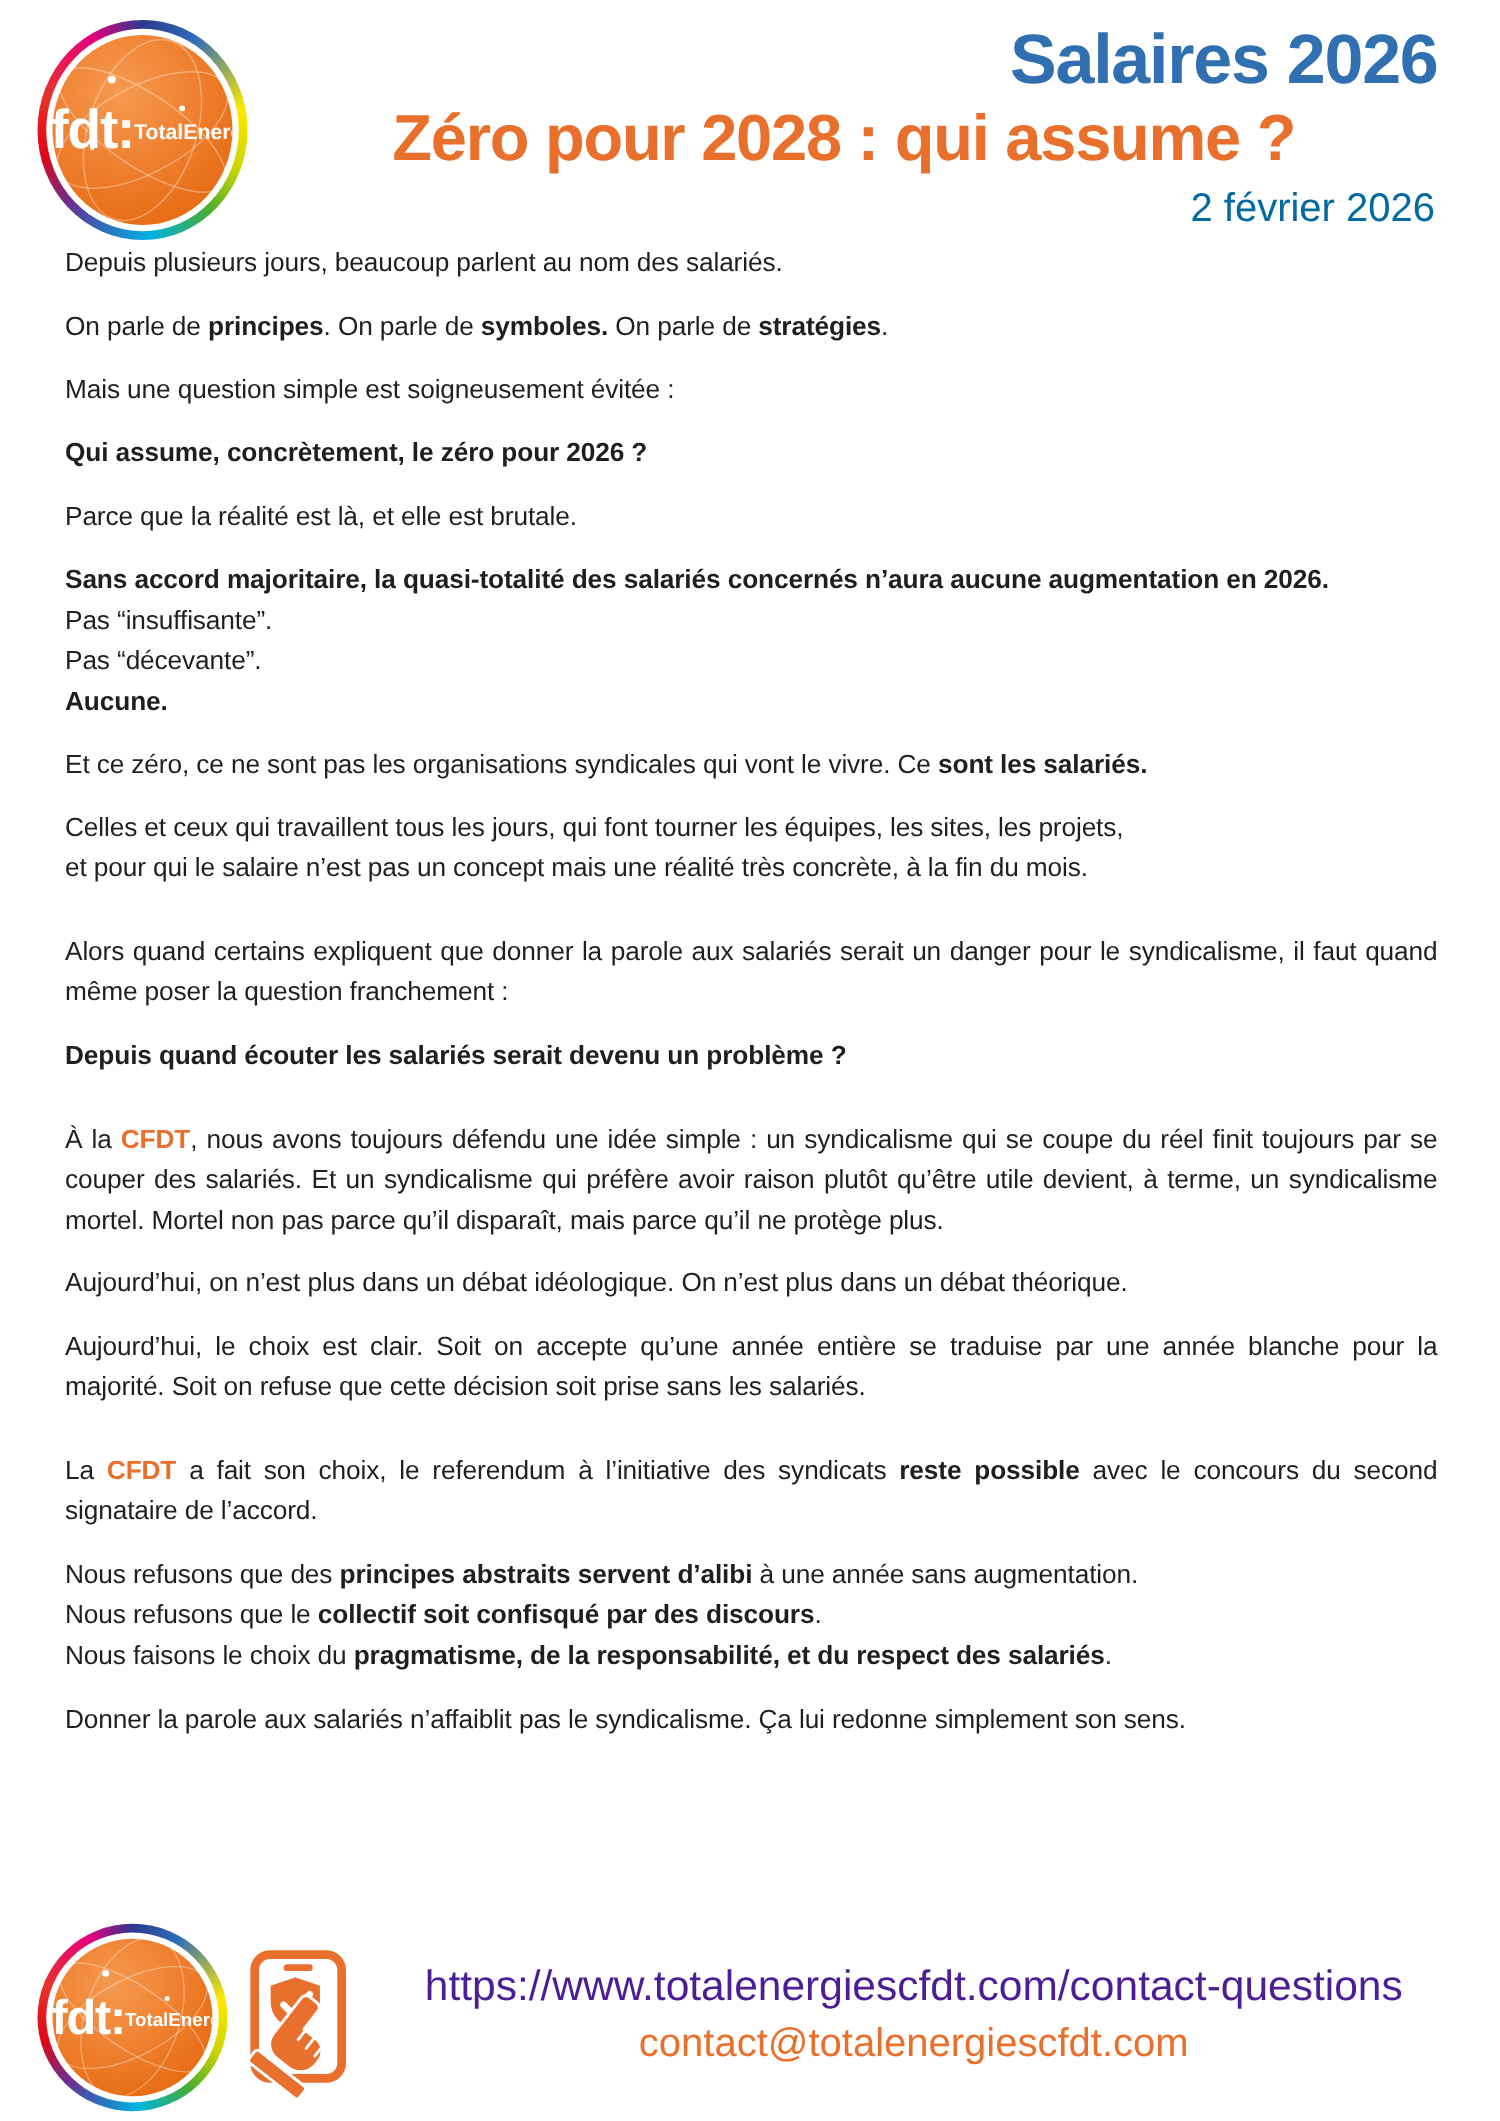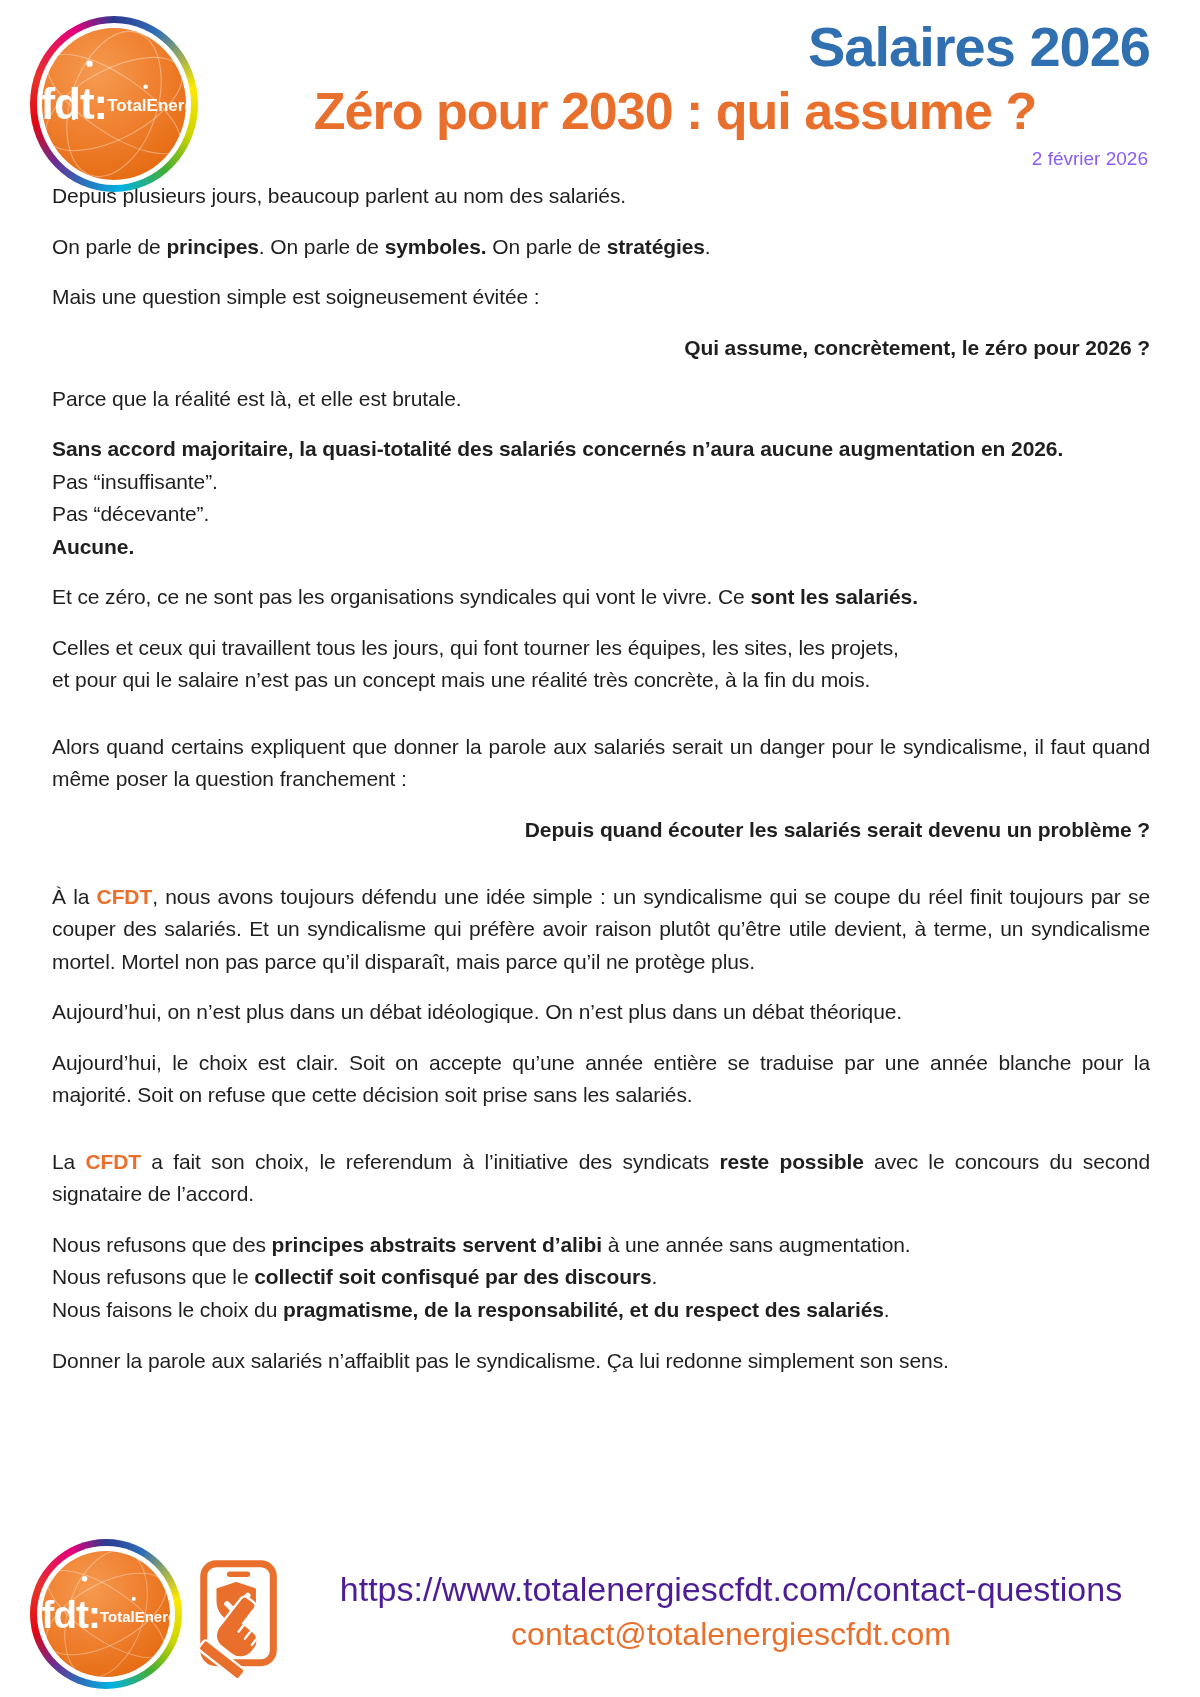--- a/index.html
+++ b/index.html
@@ -22,22 +22,22 @@
   }
   .subtitle{
     margin:8px 50px 0 200px;
     text-align:center;
     font-size:52px;font-weight:bold;letter-spacing:-1px;
     line-height:1.04;
   }
   .date{
     margin:10px 52px 0 0;
     text-align:right;
-    font-size:19px;
-    color:#8b5cf6;
+    font-size:32px;
+    color:#0369a1;
   }
 
   
   .logo{position:absolute;}
   .logo-main{left:30px;top:16px;width:168px;height:176px;}
   .logo-ring{position:absolute;inset:0;border-radius:50%;
     background:conic-gradient(from 0deg,
       #2b3a8f 0deg,#2e6db8 30deg,#ffe800 78deg,#cdd500 112deg,
       #44ac34 142deg,#00b3e3 176deg,#2e6db8 202deg,#6d2c8f 226deg,
       #e30613 256deg,#e6332a 290deg,#e5007d 332deg,#2b3a8f 360deg);}
@@ -50,21 +50,21 @@
   .logo-brand{position:relative;color:#fff;font-weight:bold;font-size:44px;letter-spacing:-1px;line-height:1;}
   .logo-sub{position:relative;color:#fff;font-weight:bold;font-size:17px;margin-top:4px;letter-spacing:0;}
   .logo-footer{position:relative;width:152px;height:150px;flex:0 0 auto;}
   .logo-footer .logo-brand{font-size:39px;}
   .logo-footer .logo-sub{font-size:15px;}
 
   
   .content{padding:10px 50px 0 52px;font-size:21px;line-height:1.55;letter-spacing:-0.1px;}
   .para{margin:0 0 18px 0;}
   .para:last-child{margin-bottom:0;}
-  .align-center{text-align:right;}
+  .align-center{text-align:left;}
   .align-justify{text-align:justify;margin-top:34px;}
   .gap-lg{margin-top:14px;}
   .b{font-weight:bold;}
 
   
   .footer{position:absolute;left:30px;right:50px;top:1538px;height:152px;
     display:flex;align-items:center;}
   .phone-icon{width:116px;height:142px;margin-left:14px;flex:0 0 auto;}
   .footer-links{flex:1;text-align:center;padding-bottom:6px;}
   .footer-url{display:block;font-size:34px;text-decoration:none;line-height:1.25;}
@@ -90,21 +90,21 @@
           <circle cx="72" cy="38" r="1.6"></circle>
           <circle cx="22" cy="60" r="1.2"></circle>
         </g>
       </svg>
       <div class="logo-brand">Cfdt:</div>
       <div class="logo-sub">TotalEnergies</div>
     </div>
   </div>
 
   <div class="title" style="color:#306fb0;">Salaires 2026</div>
-  <div class="subtitle" style="color:#e8702c;">Zéro pour 2030 : qui assume ?</div>
+  <div class="subtitle" style="color:#e8702c;">Zéro pour 2028 : qui assume ?</div>
   <div class="date">2 février 2026</div>
 </div>
 
 <div class="content" id="body-paragraphs">
     <p class="para align-left"><span>Depuis plusieurs jours, beaucoup parlent au nom des salariés.</span></p>
     <p class="para align-left"><span>On parle de </span><span class="b">principes</span><span>. On parle de </span><span class="b">symboles.</span><span> On parle de </span><span class="b">stratégies</span><span>.</span></p>
     <p class="para align-left"><span>Mais une question simple est soigneusement évitée :</span></p>
     <p class="para align-center"><span class="b">Qui assume, concrètement, le zéro pour 2026 ?</span></p>
     <p class="para align-left"><span>Parce que la réalité est là, et elle est brutale.</span></p>
     <p class="para align-left"><span class="b">Sans accord majoritaire, la quasi-totalité des salariés concernés n’aura aucune augmentation en 2026.</span><br><span>Pas “insuffisante”.</span><br><span>Pas “décevante”.</span><br><span class="b">Aucune.</span></p>

